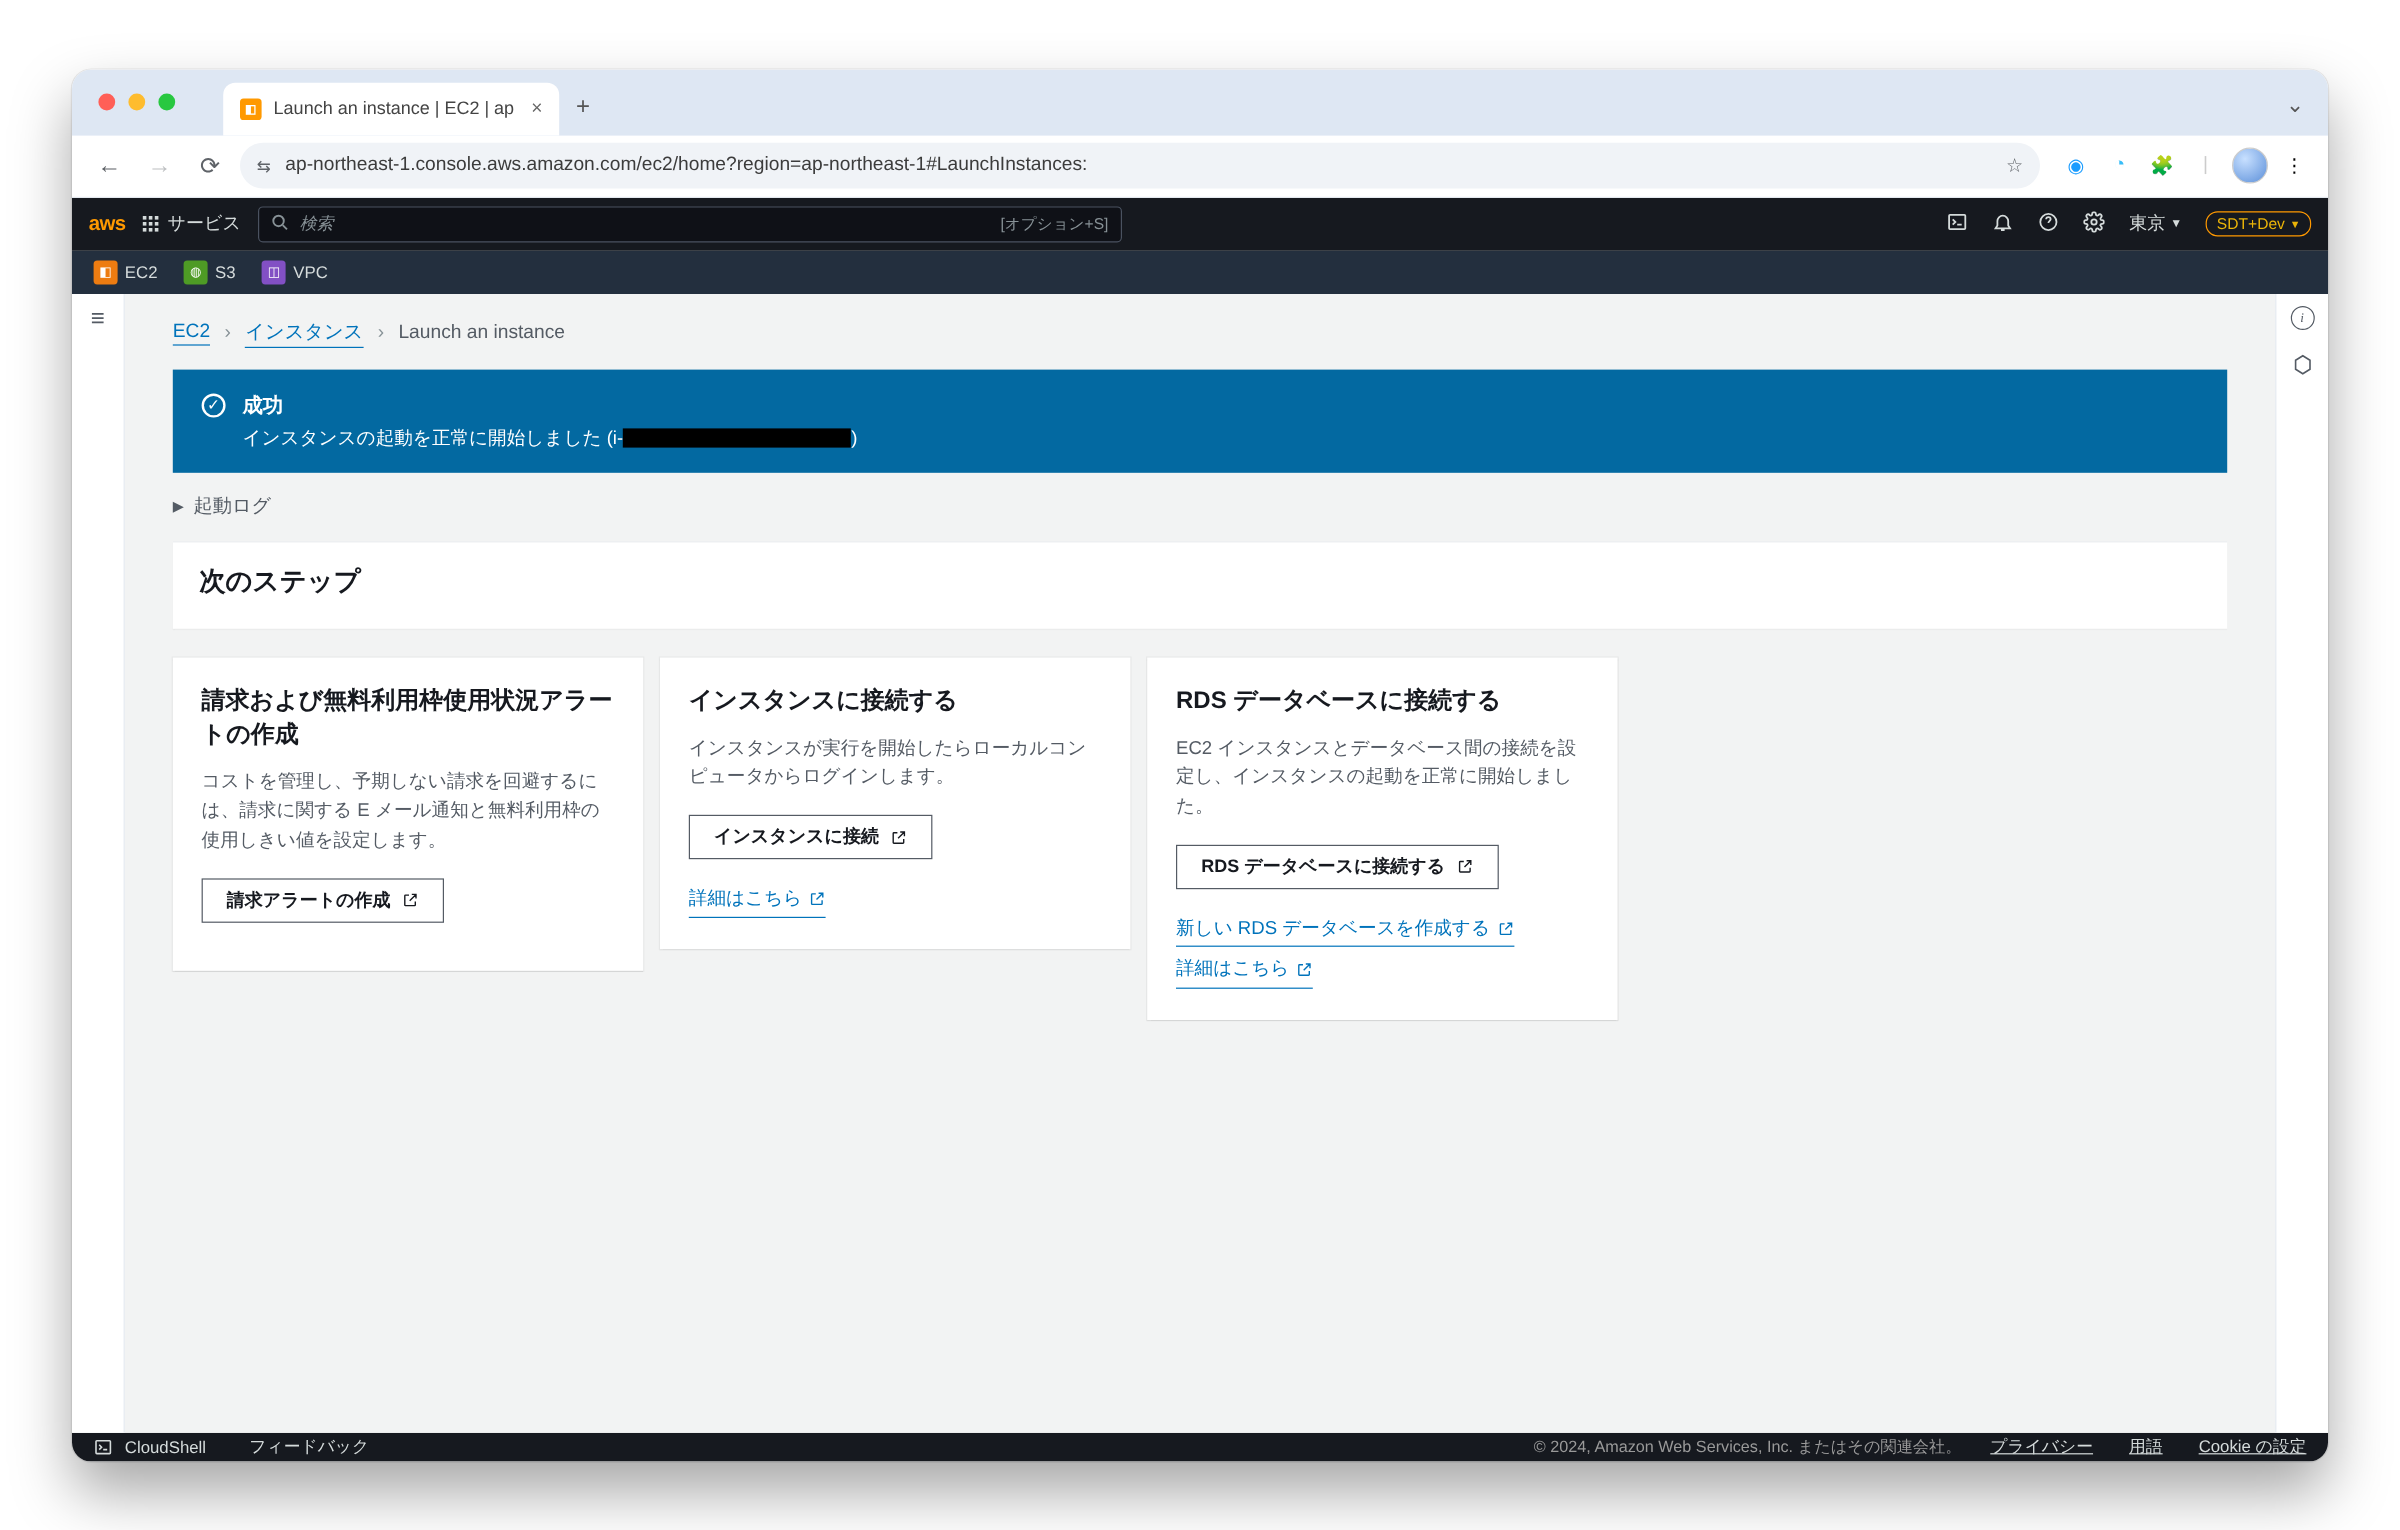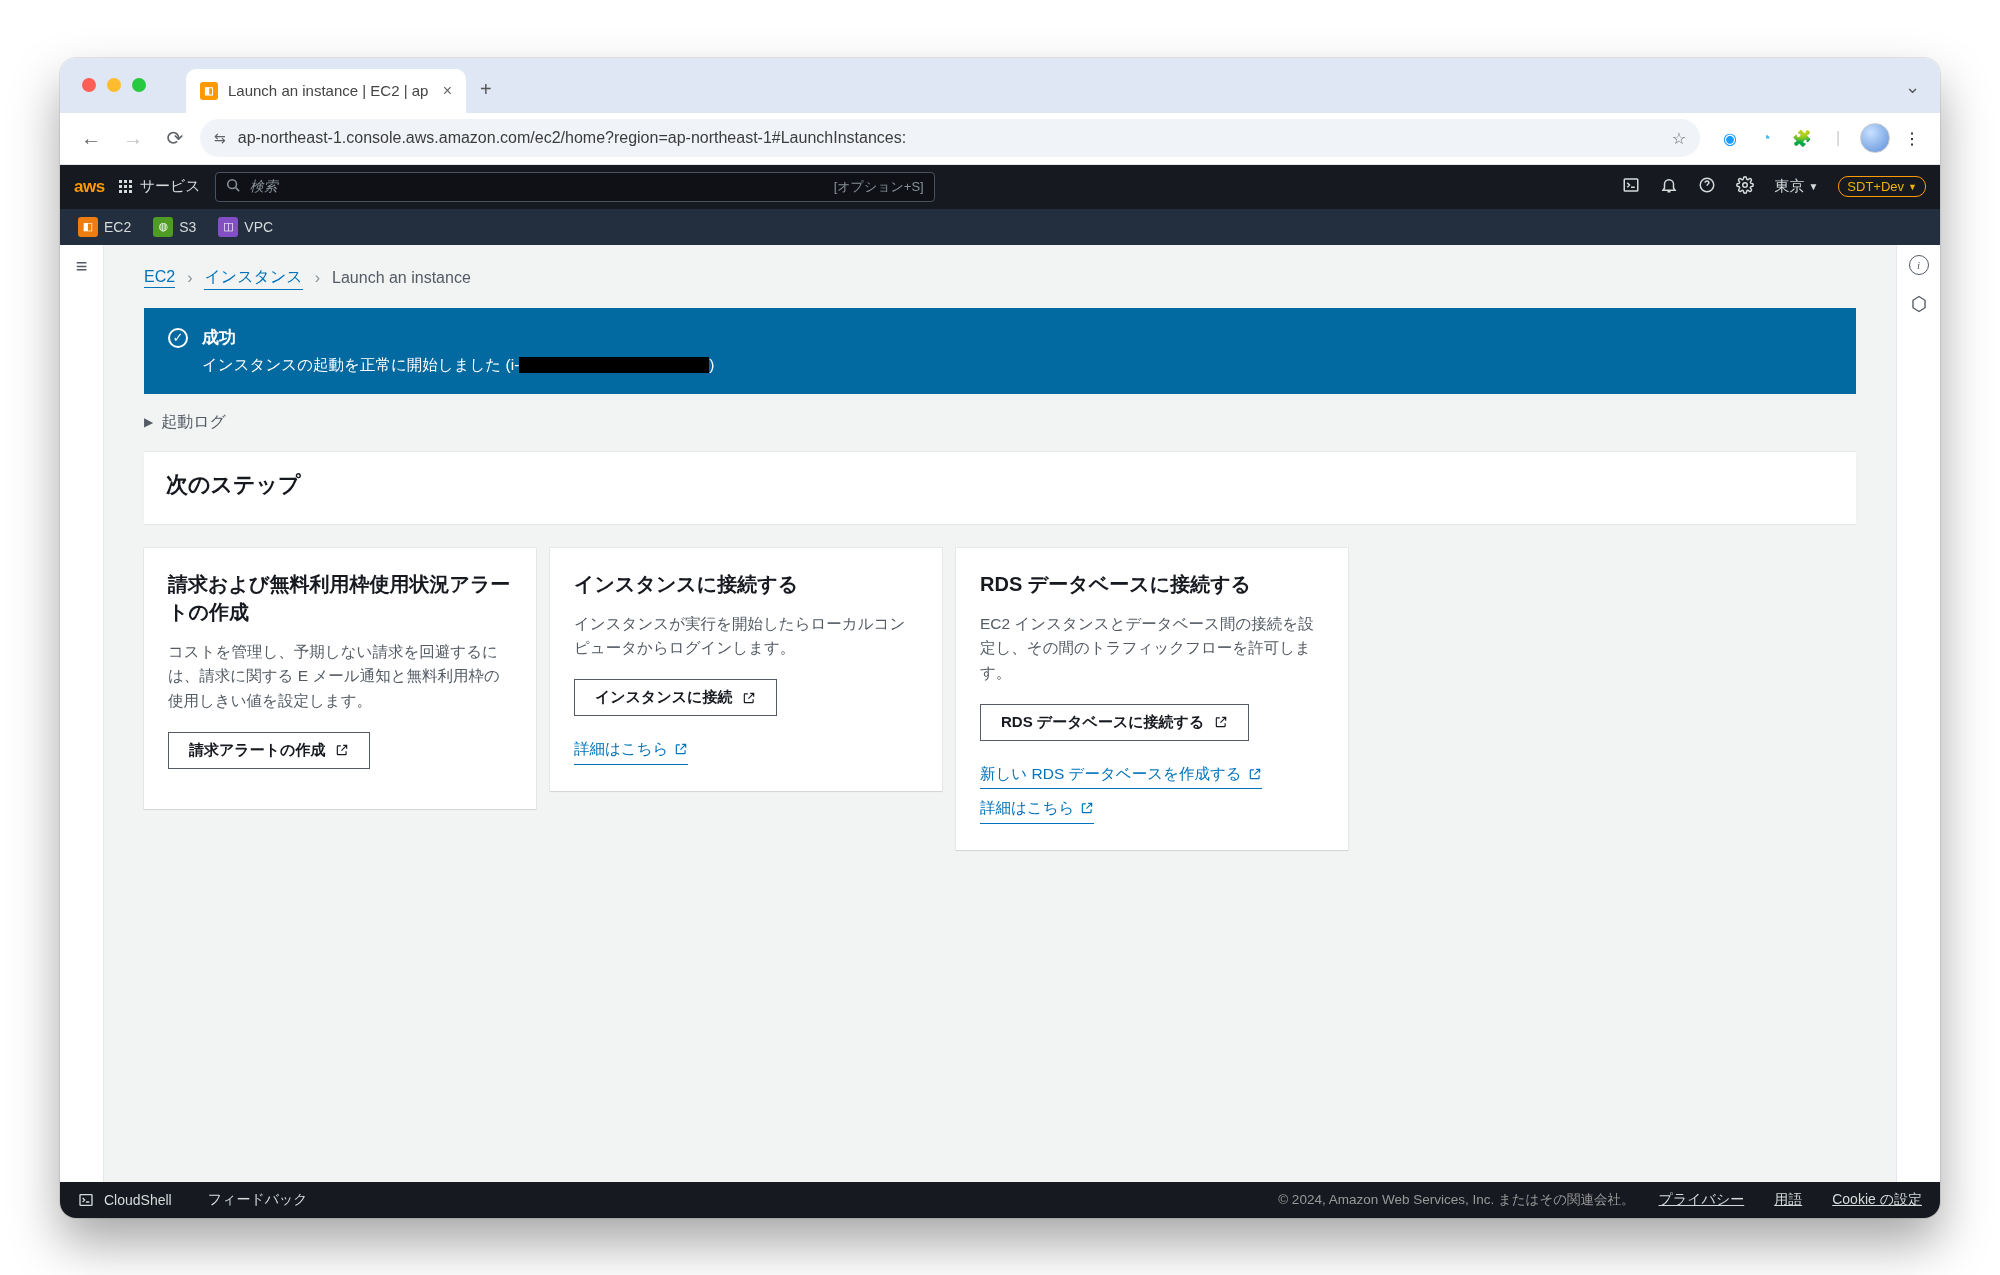--- a/index.html
+++ b/index.html
@@ -76,21 +76,21 @@
 
   .cards { display: flex; gap: 14px; align-items: flex-start; }
   .card { background: #fff; width: 392px; padding: 22px 24px 26px; box-shadow: 0 1px 1px rgba(0,0,0,.08), 0 0 0 1px rgba(0,0,0,.04); }
   .card h3 { font-size: 20px; font-weight: 700; color: #16191f; line-height: 1.4; margin-bottom: 14px; }
   .card p { font-size: 15.5px; color: #545b64; line-height: 1.6; margin-bottom: 18px; }
   .btn { display: inline-flex; align-items: center; gap: 10px; border: 1px solid #545b64; padding: 8px 20px; font-size: 15px; font-weight: 700; color: #16191f; background: #fff; cursor: pointer; text-decoration: none; margin-bottom: 14px; }
   .link { color: #0073bb; font-size: 15.5px; text-decoration: none; border-bottom: 1px solid #0073bb; display: inline-flex; align-items: center; gap: 6px; margin-top: 4px; line-height:1.9;}
   .ext-svg { width: 14px; height: 14px; }
 
   
-  .footer { height: 36px; background: #16191f; color: #d5dbdb; display: flex; align-items: center; padding: 0 18px; font-size: 14px; gap: 24px; text-align: right; }
+  .footer { height: 24px; background: #16191f; color: #d5dbdb; display: flex; align-items: center; padding: 0 18px; font-size: 14px; gap: 24px; text-align: right; }
   .footer-left { display: flex; align-items: center; gap: 10px; }
   .footer-mid { margin-left: auto; color: #999; font-size: 13.5px; }
   .footer-right { display: flex; gap: 30px; text-decoration: underline; }
   .footer-right span { cursor: pointer; }
 </style>
 </head>
 <body>
 
 <div class="viewport">
   <div class="browser-window">
@@ -263,21 +263,21 @@
             <a class="link">
               <span>詳細はこちら</span>
               <svg class="ext-svg" viewBox="0 0 24 24" fill="none" stroke="#0073bb" stroke-width="2">
                   <path d="M14 4h6v6M20 4l-9 9M19 14v5a1 1 0 01-1 1H5a1 1 0 01-1-1V6a1 1 0 011-1h5"></path>
                 </svg>
             </a>
           </div>
 
           <div class="card">
             <h3>RDS データベースに接続する</h3>
-            <p>EC2 インスタンスとデータベース間の接続を設定し、その間のトラフィックフローを許可します。</p>
+            <p>EC2 インスタンスとデータベース間の接続を設定し、インスタンスの起動を正常に開始しました。</p>
             <a class="btn">
               <span>RDS データベースに接続する</span>
               <svg class="ext-svg" viewBox="0 0 24 24" fill="none" stroke="#16191f" stroke-width="2">
                   <path d="M14 4h6v6M20 4l-9 9M19 14v5a1 1 0 01-1 1H5a1 1 0 01-1-1V6a1 1 0 011-1h5"></path>
                 </svg>
             </a><br>
             <a class="link">
               <span>新しい RDS データベースを作成する</span>
               <svg class="ext-svg" viewBox="0 0 24 24" fill="none" stroke="#0073bb" stroke-width="2">
                   <path d="M14 4h6v6M20 4l-9 9M19 14v5a1 1 0 01-1 1H5a1 1 0 01-1-1V6a1 1 0 011-1h5"></path>

